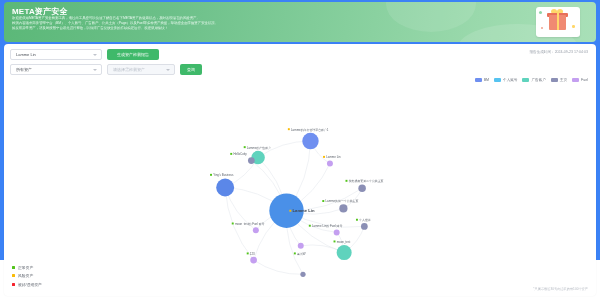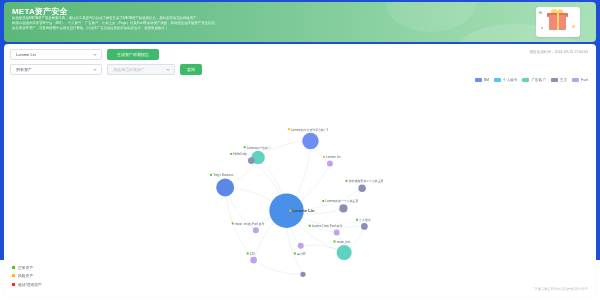--- a/index.html
+++ b/index.html
@@ -9,21 +9,21 @@
     height: 300px;
     overflow: hidden;
     background: #ffffff;
     font-family: "Liberation Sans", "DejaVu Sans", sans-serif;
   }
 
   #app {
     position: relative;
     width: 600px;
     height: 260px;
-    background: #1d4ed8;
+    background: #3b82f6;
   }
 
   
   .banner {
     position: absolute;
     left: 4px;
     top: 2px;
     width: 592px;
     height: 40px;
     border-radius: 4px;

